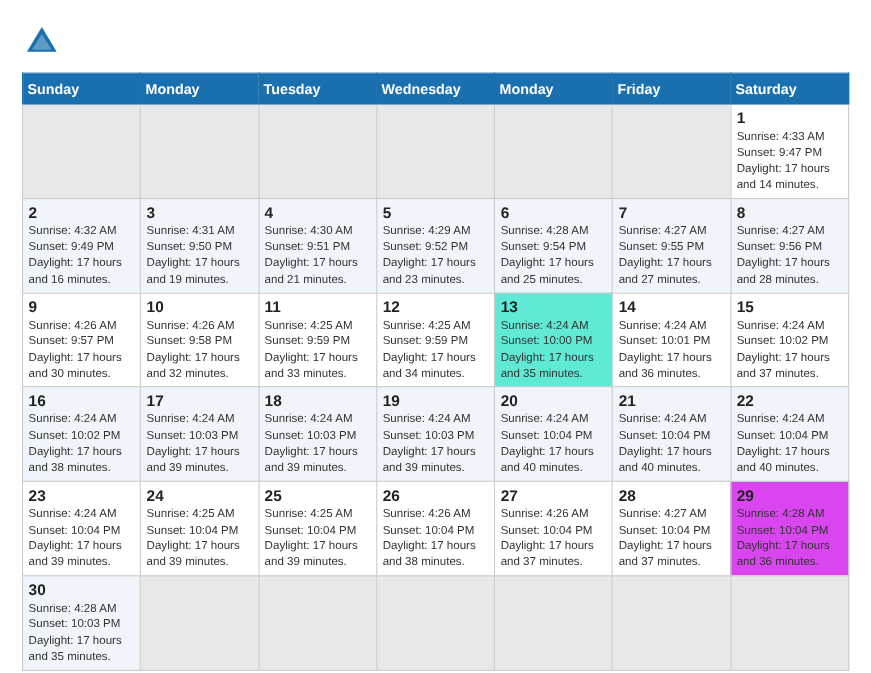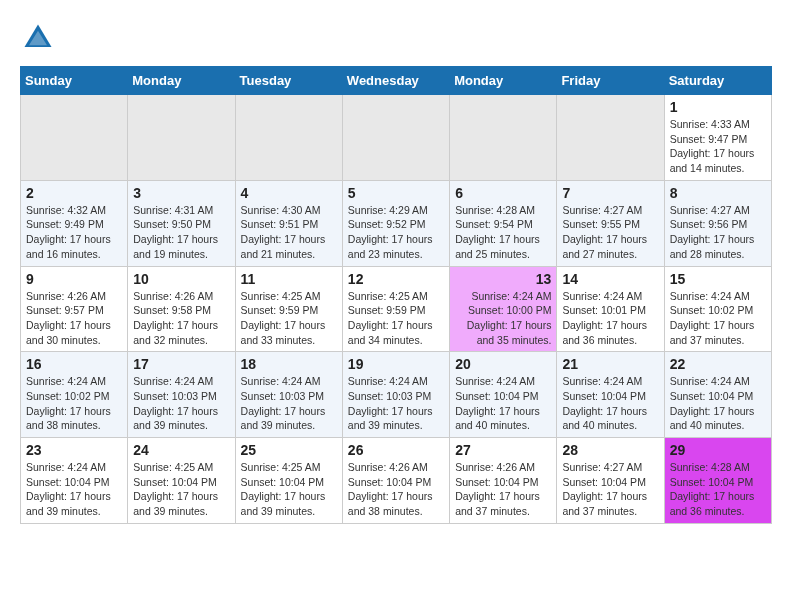--- a/index.html
+++ b/index.html
@@ -181,21 +181,21 @@
           <div class="day-info" style="white-space: pre-line;"><div>Sunrise: 4:26 AM</div><div>Sunset: 9:58 PM</div><div>Daylight: 17 hours and 32 minutes.</div></div>
         </td>
         <td style="background: rgb(255, 255, 255); margin-left: 48px;">
           <span class="day-num">11</span>
           <div class="day-info" style="white-space: pre-line;"><div>Sunrise: 4:25 AM</div><div>Sunset: 9:59 PM</div><div>Daylight: 17 hours and 33 minutes.</div></div>
         </td>
         <td style="background: rgb(255, 255, 255);">
           <span class="day-num">12</span>
           <div class="day-info" style="white-space: pre-line;"><div>Sunrise: 4:25 AM</div><div>Sunset: 9:59 PM</div><div>Daylight: 17 hours and 34 minutes.</div></div>
         </td>
-        <td style="background: #f0abfc; text-align: right;">
+        <td style="background: #5eead4;">
           <span class="day-num">13</span>
           <div class="day-info" style="white-space: pre-line;"><div>Sunrise: 4:24 AM</div><div>Sunset: 10:00 PM</div><div>Daylight: 17 hours and 35 minutes.</div></div>
         </td>
         <td style="background: rgb(255, 255, 255); margin-top: 12px;">
           <span class="day-num">14</span>
           <div class="day-info" style="white-space: pre-line;"><div>Sunrise: 4:24 AM</div><div>Sunset: 10:01 PM</div><div>Daylight: 17 hours and 36 minutes.</div></div>
         </td>
         <td style="background: rgb(255, 255, 255);">
           <span class="day-num">15</span>
           <div class="day-info" style="white-space: pre-line;"><div>Sunrise: 4:24 AM</div><div>Sunset: 10:02 PM</div><div>Daylight: 17 hours and 37 minutes.</div></div>
@@ -253,15 +253,27 @@
           <div class="day-info" style="white-space: pre-line;"><div>Sunrise: 4:26 AM</div><div>Sunset: 10:04 PM</div><div>Daylight: 17 hours and 37 minutes.</div></div>
         </td>
         <td style="background: rgb(255, 255, 255);">
           <span class="day-num">28</span>
           <div class="day-info" style="white-space: pre-line;"><div>Sunrise: 4:27 AM</div><div>Sunset: 10:04 PM</div><div>Daylight: 17 hours and 37 minutes.</div></div>
         </td>
         <td style="background: #d946ef;">
           <span class="day-num">29</span>
           <div class="day-info" style="white-space: pre-line;"><div>Sunrise: 4:28 AM</div><div>Sunset: 10:04 PM</div><div>Daylight: 17 hours and 36 minutes.</div></div>
         </td>
+      </tr>
+      <tr style="background: rgb(240, 245, 251);">
+        <td style="background: rgb(240, 245, 251);">
+          <span class="day-num">30</span>
+          <div class="day-info" style="white-space: pre-line;"><div>Sunrise: 4:28 AM</div><div>Sunset: 10:03 PM</div><div>Daylight: 17 hours and 35 minutes.</div></div>
+        </td>
+        <td class="empty-cell" style="background: rgb(232, 232, 232);"></td>
+        <td class="empty-cell" style="background: rgb(232, 232, 232);"></td>
+        <td class="empty-cell" style="background: rgb(232, 232, 232);"></td>
+        <td class="empty-cell" style="background: rgb(232, 232, 232);"></td>
+        <td class="empty-cell" style="background: rgb(232, 232, 232);"></td>
+        <td class="empty-cell" style="background: rgb(232, 232, 232);"></td>
       </tr>
     </tbody>
 </table>
 
 </body></html>

